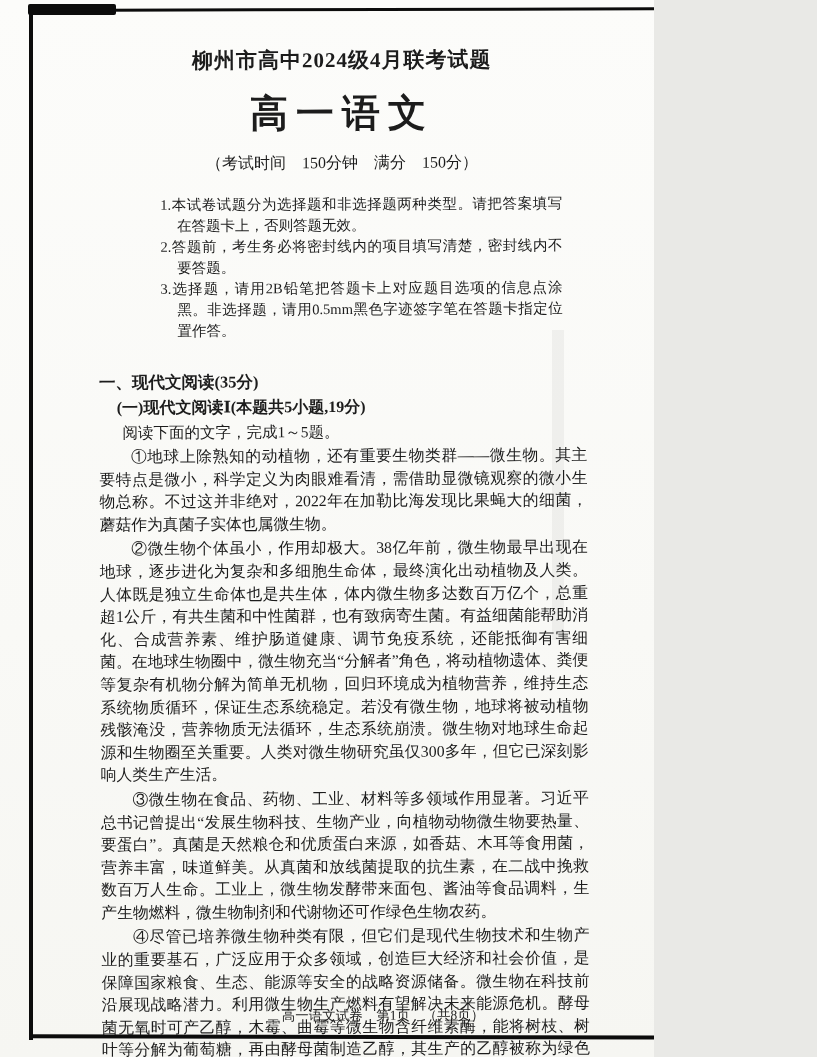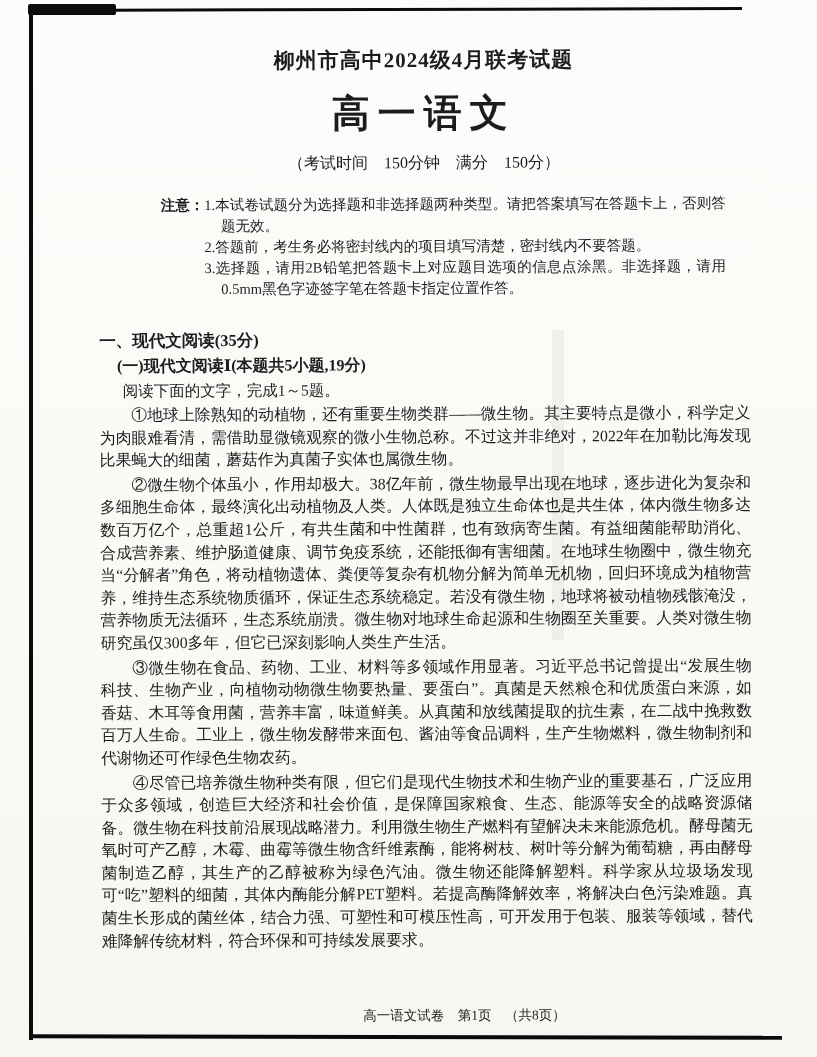--- a/index.html
+++ b/index.html
@@ -3,21 +3,21 @@
 <meta charset="utf-8">
 <style>
   html, body { margin: 0; padding: 0; }
   body {
     width: 817px; height: 1057px;
     background: #e9e9e6;
     font-family: "Liberation Serif", "DejaVu Serif", serif;
   }
   .scan {
     position: relative;
-    width: 817px; height: 1057px;
+    width: 654px; height: 1057px;
     background: linear-gradient(180deg, #fcfcfa 0%, #f9f9f6 60%, #f6f6f2 100%);
     overflow: hidden;
   }
   
   .edge { position: absolute; background: #0c0c0c; }
   .edge-top    { left: 30px; top: 8px;    width: 712px; height: 3px; transform: rotate(-0.15deg); }
   .edge-blob   { left: 28px; top: 4px;    width: 88px;  height: 11px; border-radius: 2px; }
   .edge-left   { left: 29px; top: 8px;    width: 4px;   height: 1032px; }
   .edge-bottom { left: 30px; top: 1035px; width: 752px; height: 4px; transform: rotate(0.12deg); }
   .streak {
@@ -81,21 +81,20 @@
   <div class="edge edge-bottom"></div>
   <div class="streak"></div>
 
   <div class="content">
 
     <h1 class="title-1">柳州市高中2024级4月联考试题</h1>
     <h2 class="title-2">高一语文</h2>
     <p class="exam-info">（考试时间　150分钟　满分　150分）</p>
 
     <div class="notice">
-      <span class="notice-label">注意：</span>
       <div class="notice-items">
         <p>1.本试卷试题分为选择题和非选择题两种类型。请把答案填写在答题卡上，否则答题无效。</p>
         <p>2.答题前，考生务必将密封线内的项目填写清楚，密封线内不要答题。</p>
         <p>3.选择题，请用2B铅笔把答题卡上对应题目选项的信息点涂黑。非选择题，请用0.5mm黑色字迹签字笔在答题卡指定位置作答。</p>
       </div>
     </div>
 
     <h3 class="section-heading">一、现代文阅读(35分)</h3>
     <h4 class="subsection-heading">(一)现代文阅读Ⅰ(本题共5小题,19分)</h4>
     <p class="instruction">阅读下面的文字，完成1～5题。</p>

